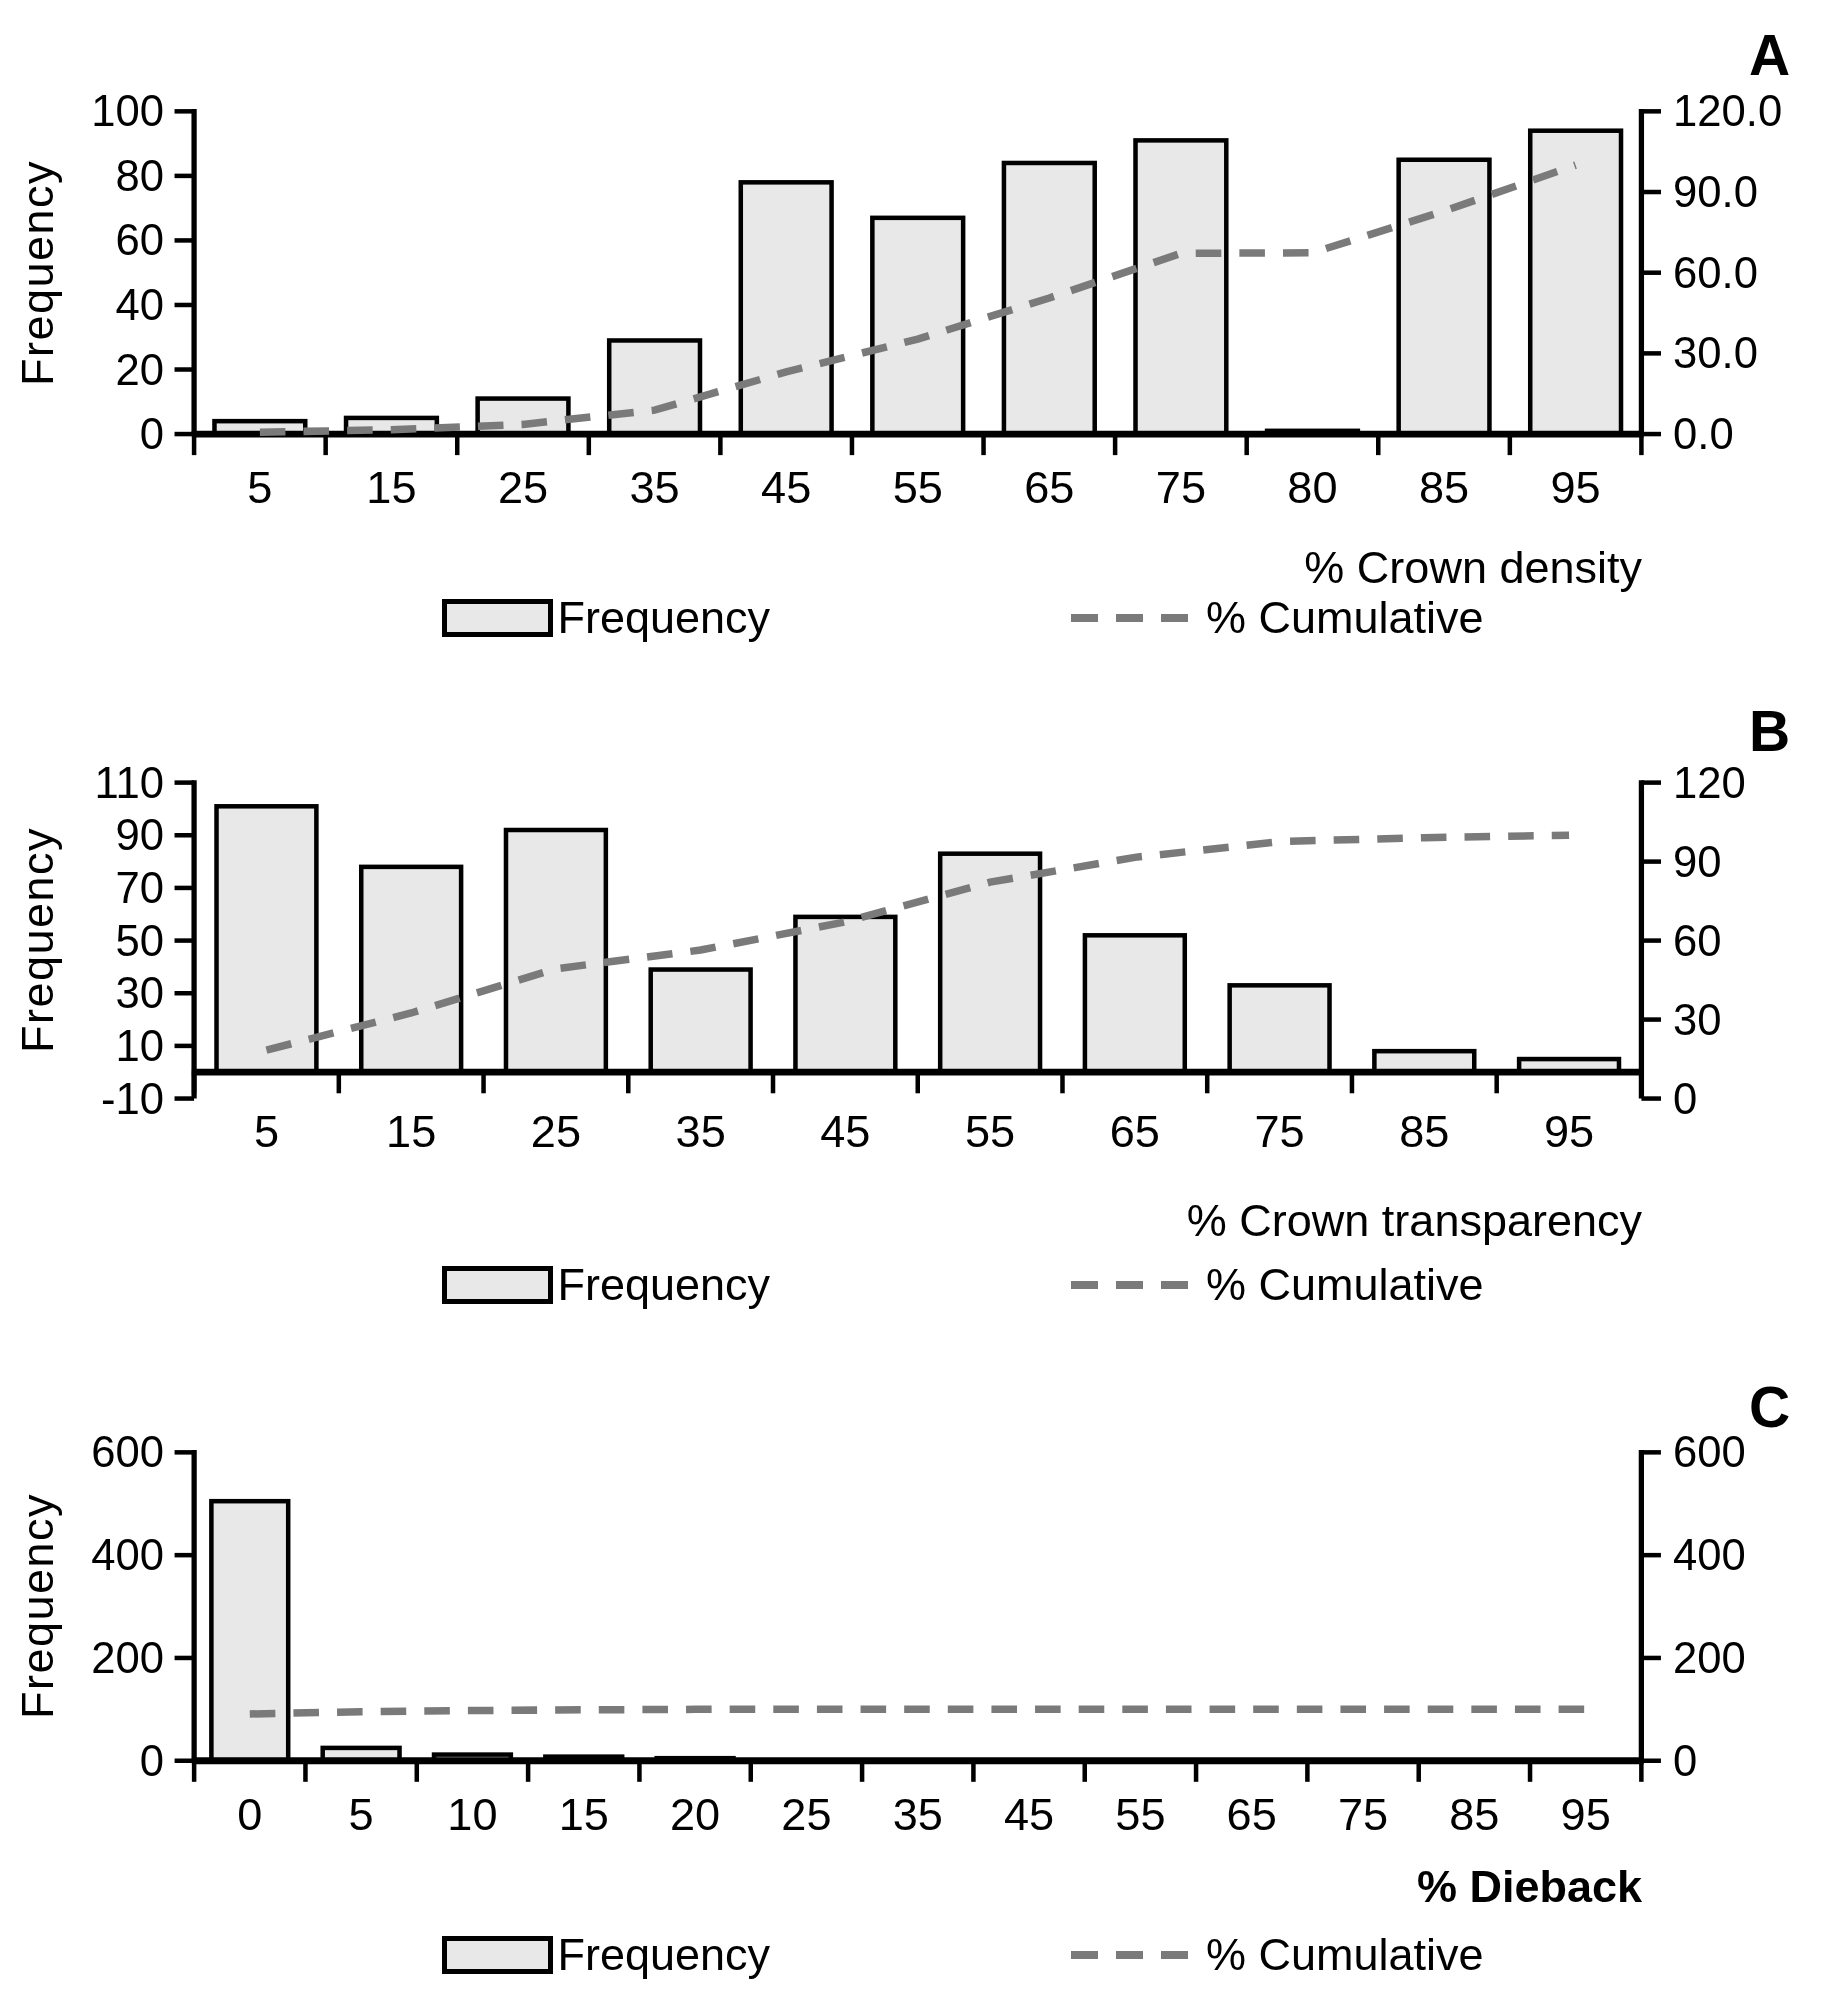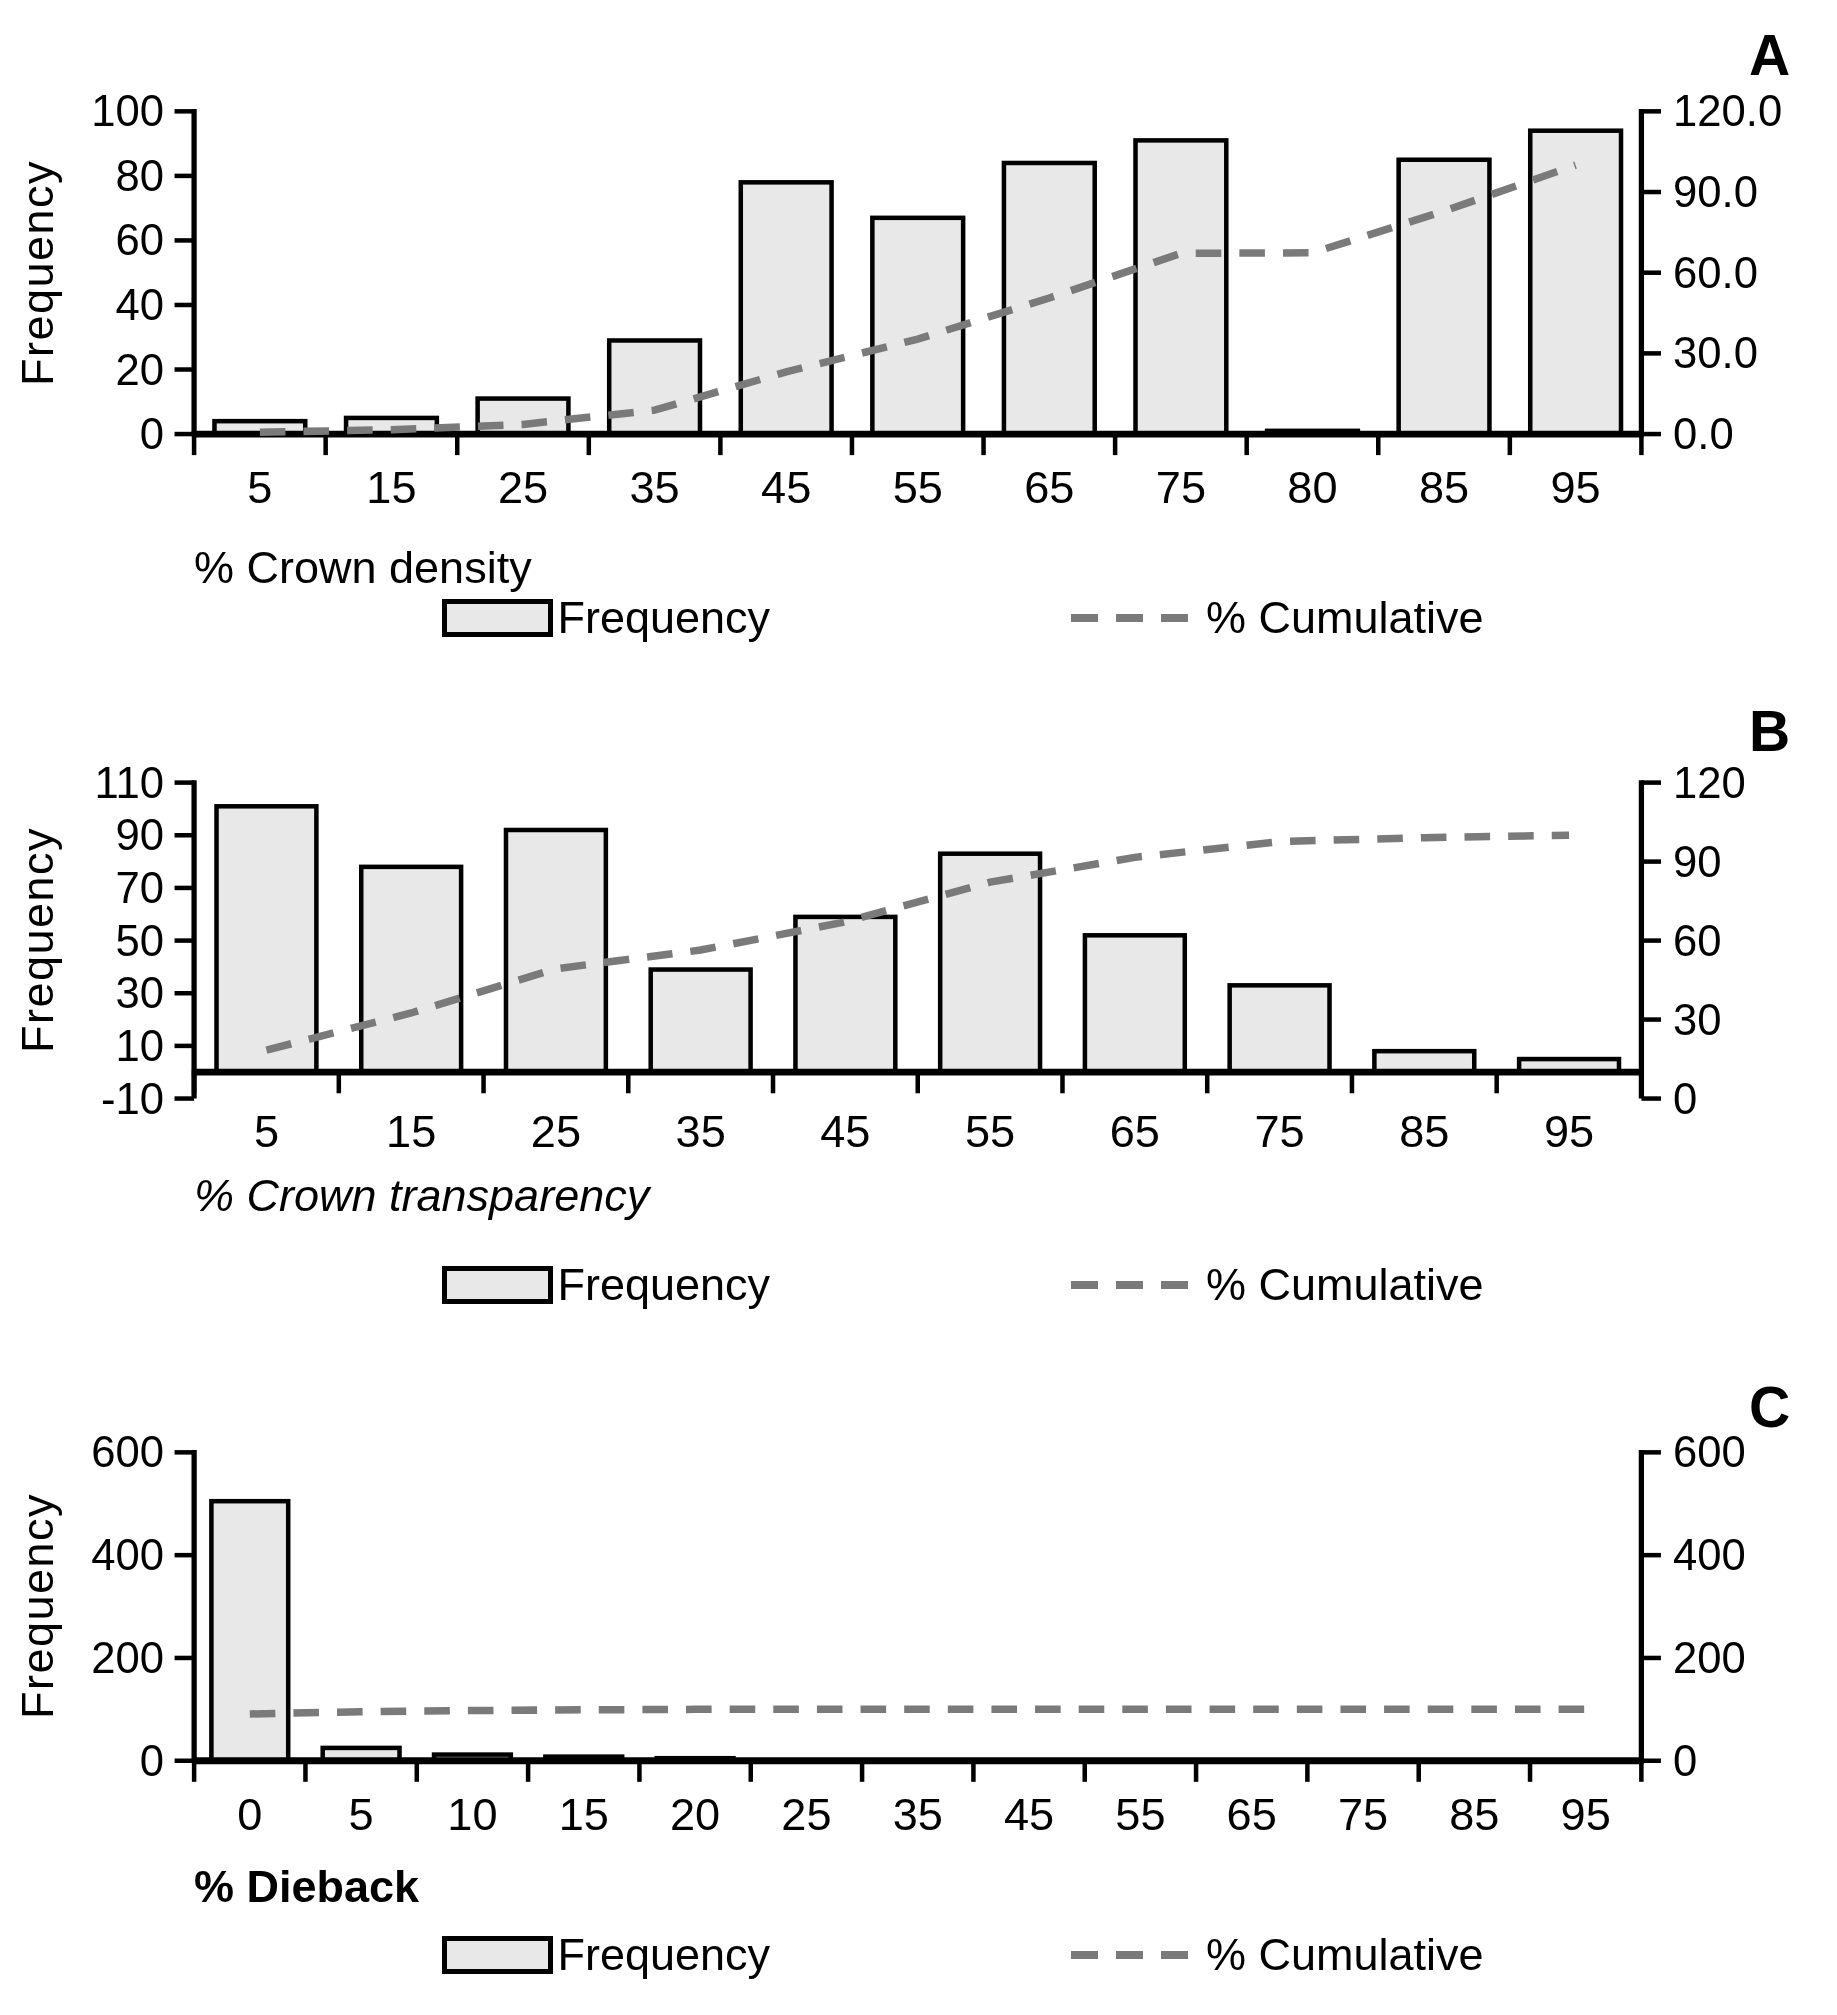--- a/index.html
+++ b/index.html
@@ -15,23 +15,23 @@
   #panel-2 .chart{width:1837px;height:683px;}
   .panel-letter{position:absolute;left:1749px;font-size:57px;font-weight:bold;line-height:1;}
   #panel-0 .panel-letter{top:27px;}
   #panel-1 .panel-letter{top:41px;}
   #panel-2 .panel-letter{top:47px;}
   .ylabel{position:absolute;left:12px;writing-mode:vertical-rl;transform:rotate(180deg);
           text-align:center;font-size:45px;letter-spacing:1.5px;white-space:nowrap;}
   #panel-0 .ylabel{top:111px;height:323px;}
   #panel-1 .ylabel{top:120px;height:316px;}
   #panel-2 .ylabel{top:120px;height:308px;}
-  .xlabel{position:absolute;left:194px;width:1448px;text-align:left;font-size:45px;}
+  .xlabel{position:absolute;left:194px;width:1448px;text-align:right;font-size:45px;}
   #panel-0 .xlabel{top:542px;}
-  #panel-1 .xlabel{top:508px;font-style:italic;}
+  #panel-1 .xlabel{top:533px;}
   #panel-2 .xlabel{top:529px;font-weight:bold;}
   .legend{position:absolute;left:0;width:1837px;height:54px;}
   #panel-0 .legend{top:591px;}
   #panel-1 .legend{top:596px;}
   #panel-2 .legend{top:596px;}
   .legend-entry{position:absolute;top:0;display:flex;align-items:center;height:54px;}
   .legend-entry.e1{left:442px;}
   .legend-entry.e2{left:1071px;}
   .swatch-bar{display:inline-block;width:111px;height:38px;background:#e8e8e8;
               border:5.3px solid #000;box-sizing:border-box;}

